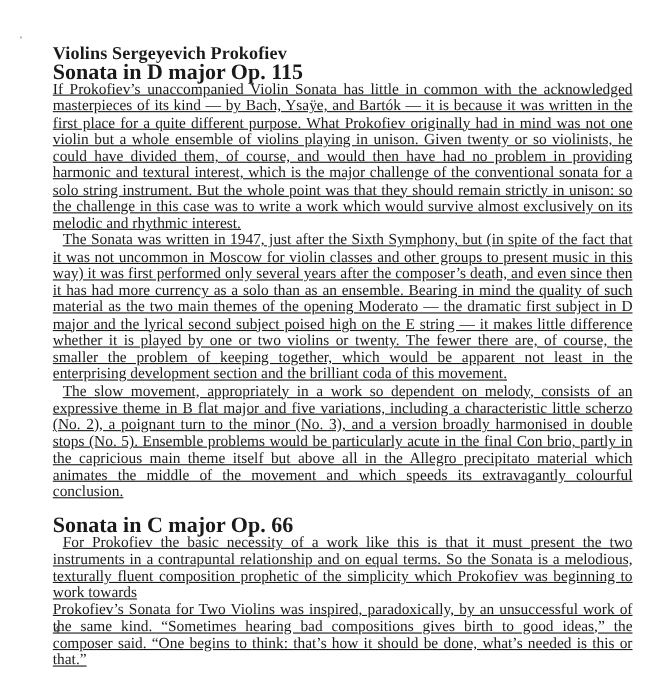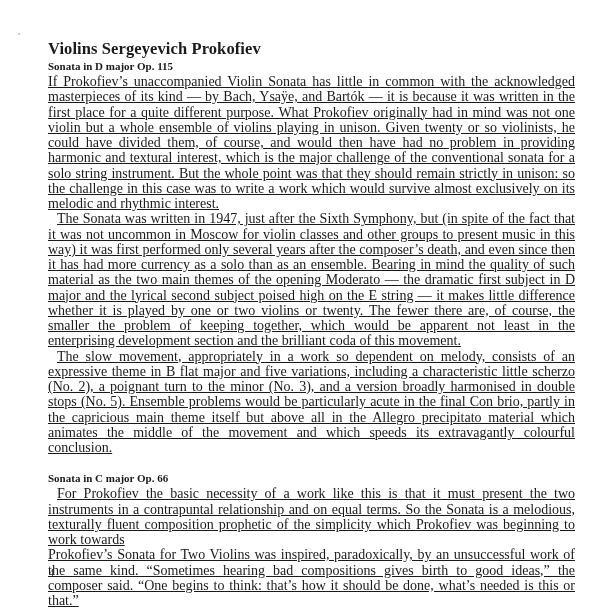--- a/index.html
+++ b/index.html
@@ -32,21 +32,21 @@
   }
   .composer {
     font-weight: bold;
     font-size: 16.5px;
     line-height: 18px;
     margin: 0;
     letter-spacing: 0.1px;
   }
   .work-title {
     font-weight: bold;
-    font-size: 11px;
+    font-size: 20px;
     line-height: 16px;
     margin: 0;
   }
   .section + .section {
     margin-top: 15px;
   }
   .section.first .work-title {
     margin-top: 0px;
   }
   p.body {

